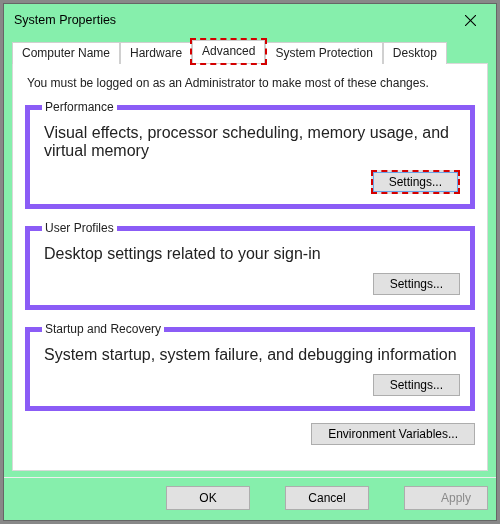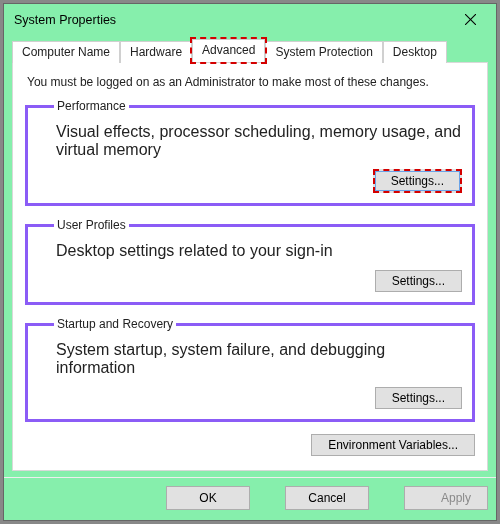--- a/index.html
+++ b/index.html
@@ -79,23 +79,23 @@
     flex-direction: column;
     position: relative;
     top: 0;
   }
   .intro {
     color: #222;
     margin: 2px 0 10px 2px;
     font-size: 12px;
   }
   fieldset.group {
-    border: 3px solid #8b5cf6;
+    border: 5px solid #8b5cf6;
     margin: 0 0 12px 0;
-    padding: 6px 10px 10px 26px;
+    padding: 6px 10px 10px 12px;
   }
   fieldset.group legend {
     font-size: 12px;
     color: #222;
     padding: 0 3px;
   }
   .desc {
     color: #222;
     font-size: 16px;
     margin: 4px 0 10px 2px;

